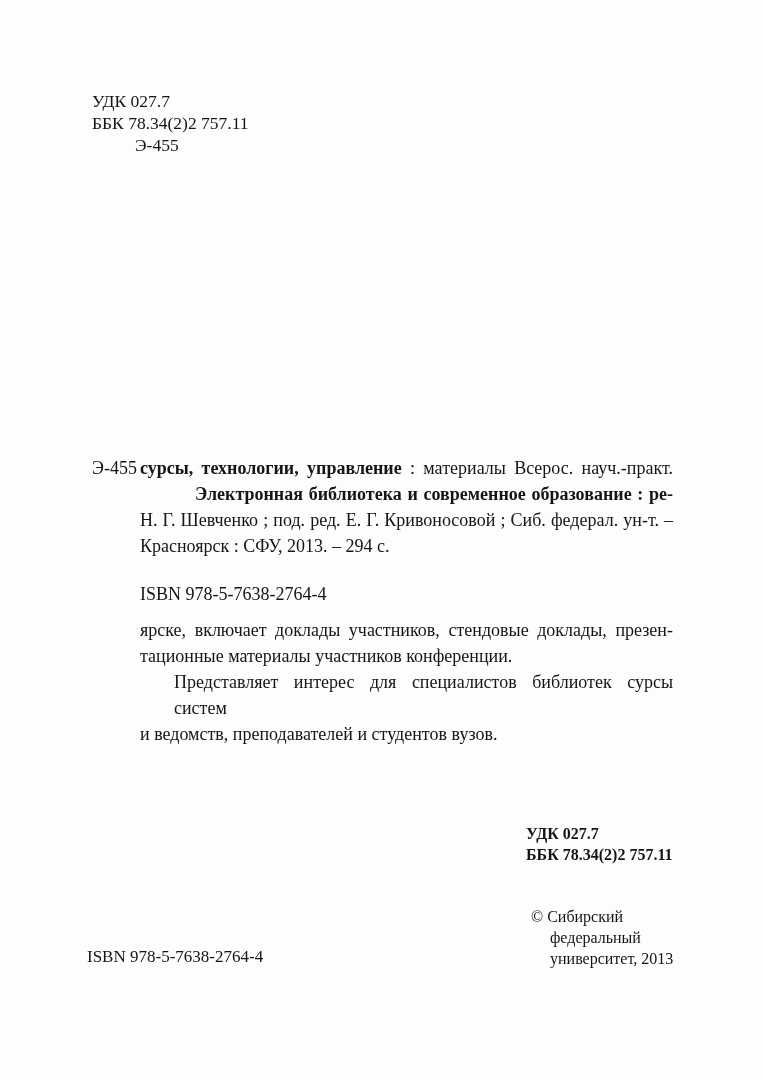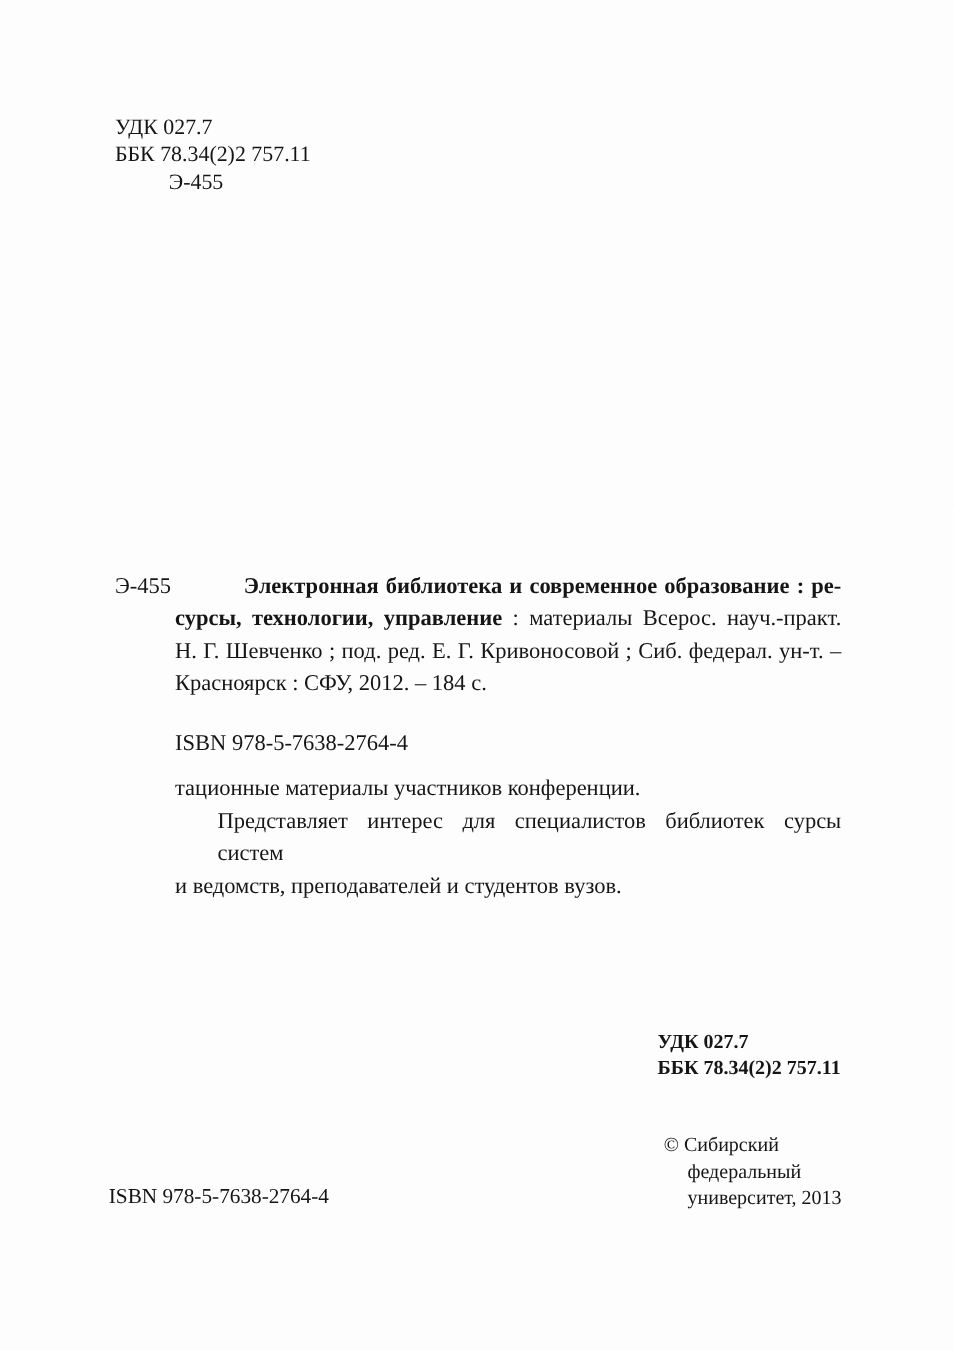--- a/index.html
+++ b/index.html
@@ -104,29 +104,30 @@
 <div id="page">
 
   <div id="top-block" class="abs">
     <div>УДК 027.7</div>
     <div>ББК 78.34(2)2 757.11</div>
     <div class="sign-line">Э-455</div>
   </div>
 
   <div id="catalog" class="abs">
     <span class="hang">Э-455</span>
+    <div class="jline"><span class="b">сурсы, технологии, управление</span><span> : материалы Всерос. науч.-практ.</span></div>
     <div class="jline ind55 b">Электронная библиотека и современное образование : ре-</div>
-    <div class="jline"><span class="b">сурсы, технологии, управление</span><span> : материалы Всерос. науч.-практ.</span></div>
     <div class="jline">Н. Г. Шевченко ; под. ред. Е. Г. Кривоносовой ; Сиб. федерал. ун-т. –</div>
-    <div class="plain">Красноярск : СФУ, 2012. – 184 с.</div>
+    <div class="plain">Красноярск : СФУ, 2013. – 294 с.</div>
   </div>
 
   <div id="catalog-isbn" class="abs">ISBN 978-5-7638-2764-4</div>
 
   <div id="abstract" class="abs">
+    <div class="jline">ярске, включает доклады участников, стендовые доклады, презен-</div>
     <div class="plain">тационные материалы участников конференции.</div>
     <div class="jline ind34">Представляет интерес для специалистов библиотек сурсы систем</div>
     <div class="plain">и ведомств, преподавателей и студентов вузов.</div>
   </div>
 
   <div id="class-bottom" class="abs">
     <div>УДК 027.7</div>
     <div>ББК 78.34(2)2 757.11</div>
   </div>
 

